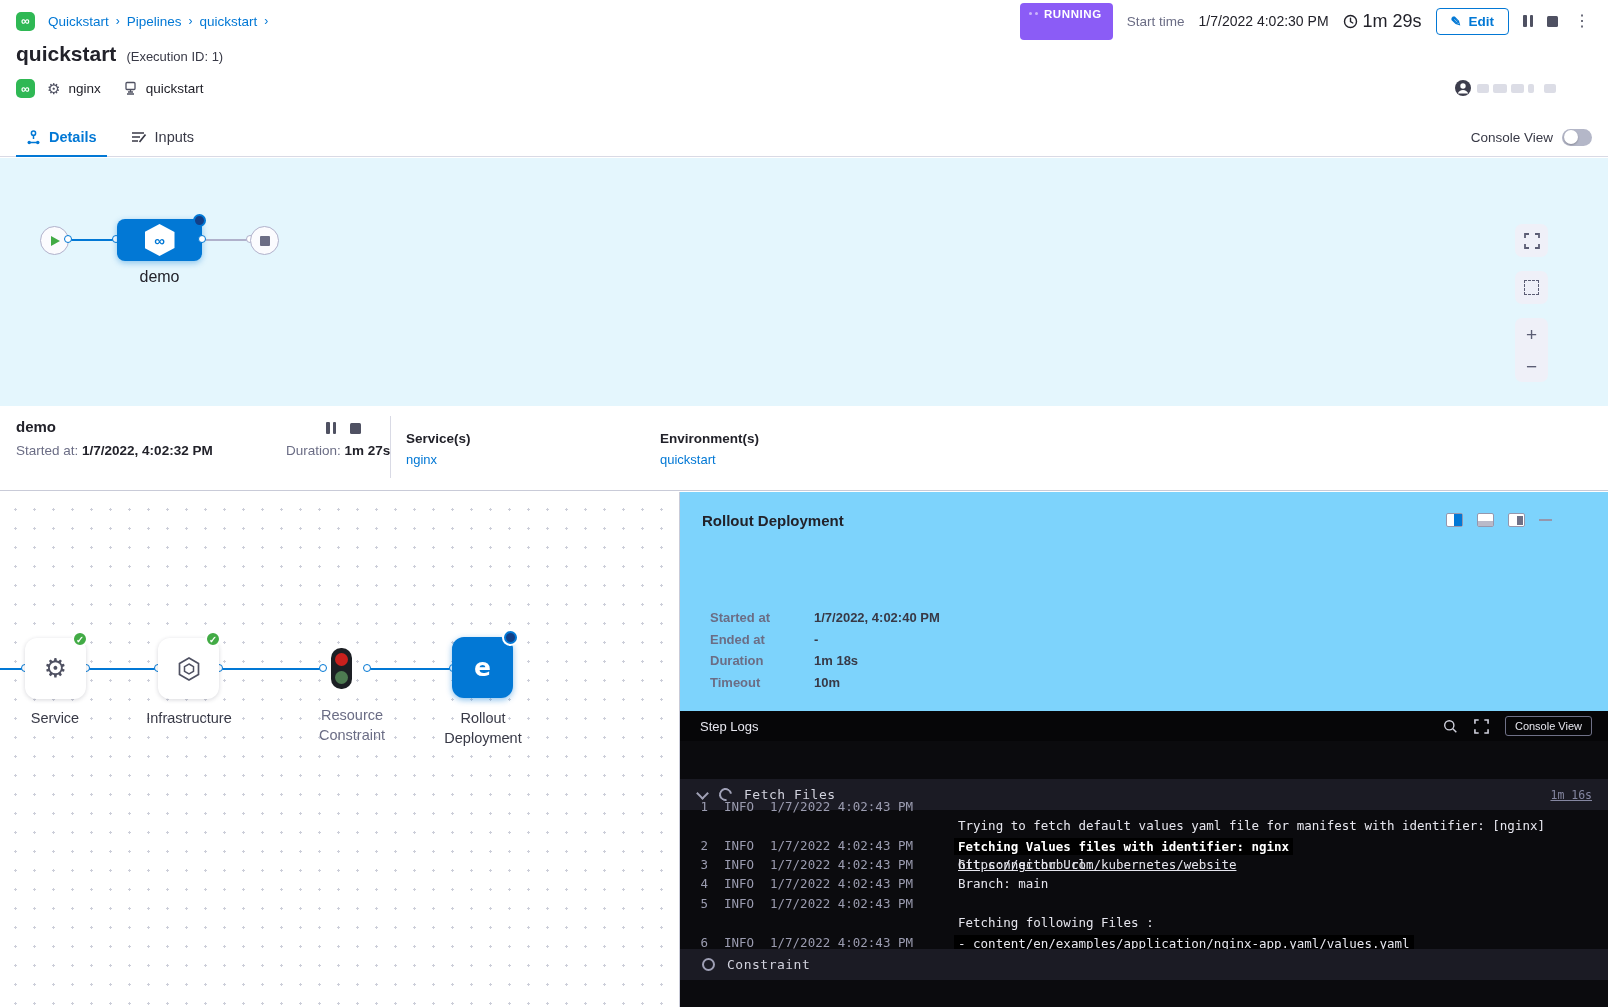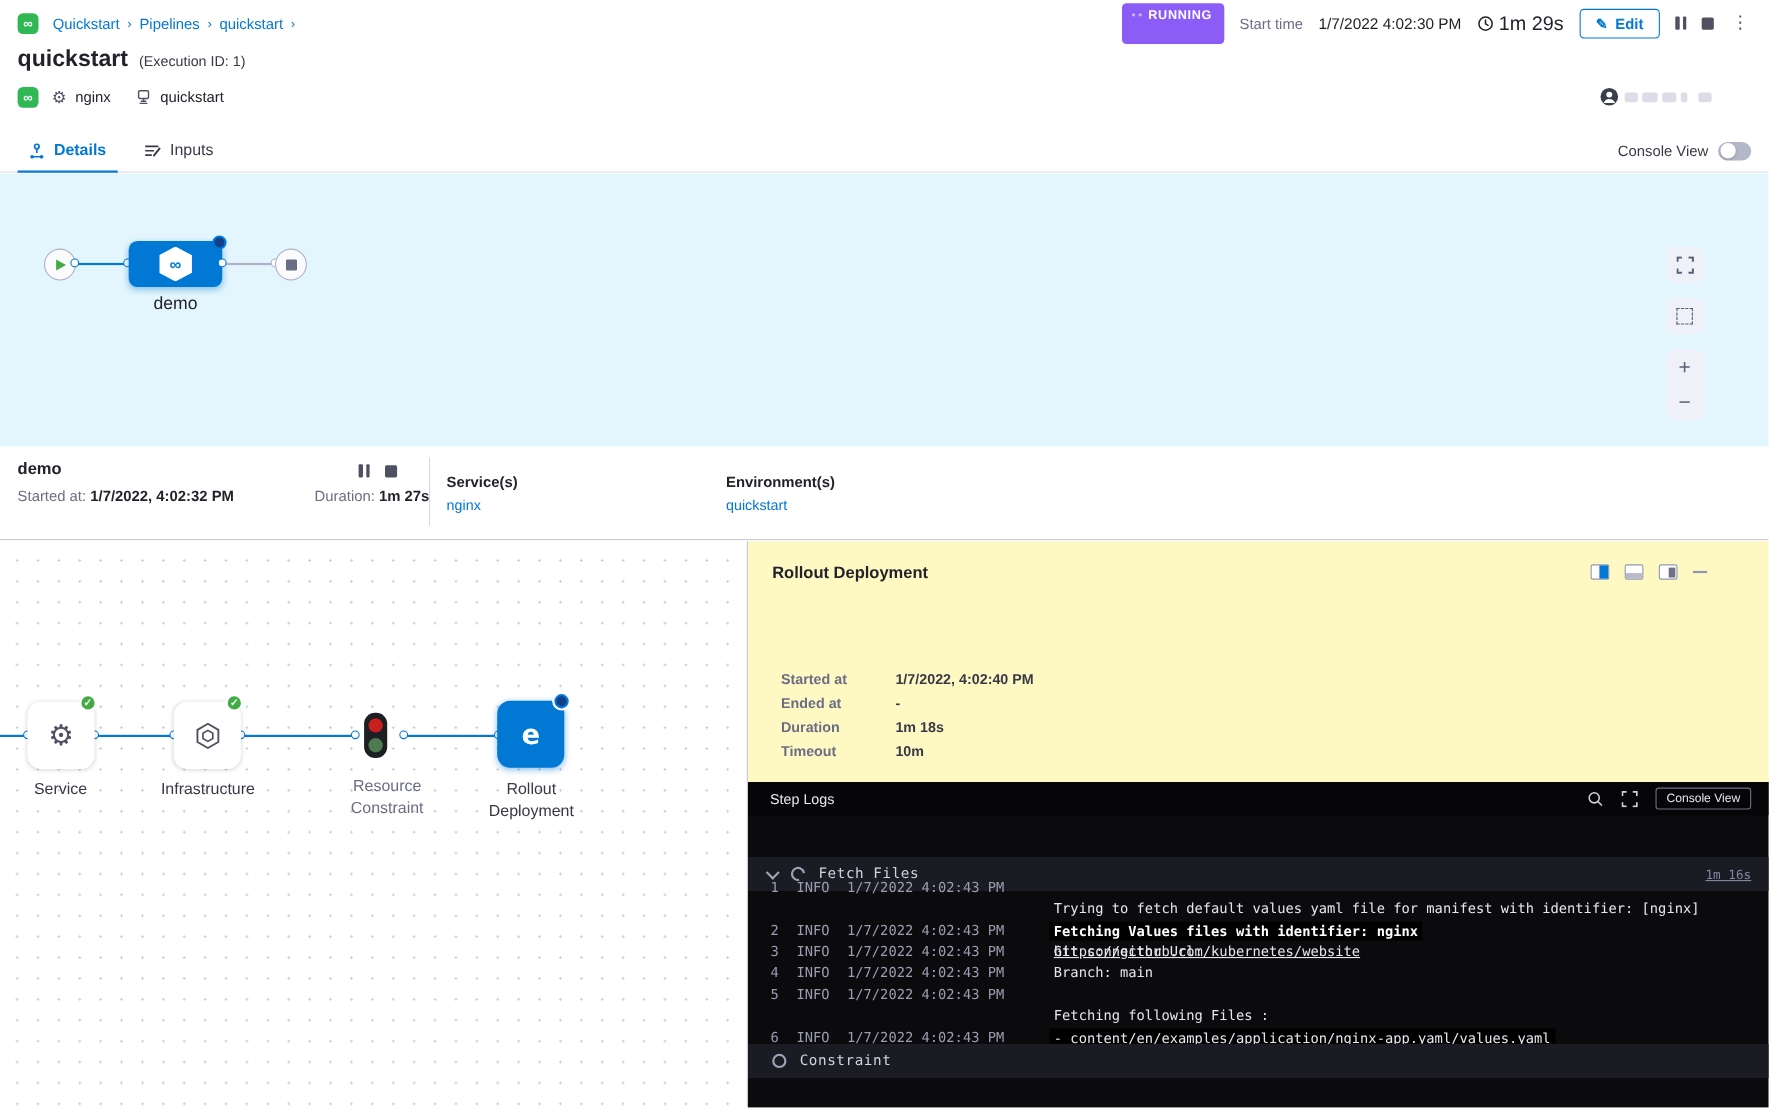--- a/index.html
+++ b/index.html
@@ -86,21 +86,21 @@
   .step-card.blue { background:#0278d5; box-shadow:0 2px 6px rgba(2,120,213,.45); }
   .check-badge { position:absolute; width:16px; height:16px; border-radius:50%; background:#42ab45; border:2px solid #fff; color:#fff; font-size:9.5px; font-weight:700; display:flex; align-items:center; justify-content:center; }
   .node-label { position:absolute; font-size:14.5px; color:#383946; text-align:center; line-height:20px; }
   .node-label.dim { color:#6b6d85; }
   .traffic { position:absolute; width:21px; height:41px; background:#1c1f24; border-radius:10px; display:flex; flex-direction:column; align-items:center; justify-content:space-evenly; cursor:pointer; }
   .traffic .red { width:13px; height:13px; border-radius:50%; background:#c9201d; }
   .traffic .grn { width:13px; height:13px; border-radius:50%; background:#4d7a51; }
   .rollout-e { color:#fff; font-size:25px; font-weight:700; font-family:"DejaVu Sans", sans-serif; }
 
   
-  .right-panel { position:absolute; left:679px; right:0; top:0; bottom:0; background:#fef9c3; border-left:1px solid #c9cbd8; }
+  .right-panel { position:absolute; left:679px; right:0; top:0; bottom:0; background:#7dd3fc; border-left:1px solid #c9cbd8; }
   .rp-title { position:absolute; left:22px; top:20px; font-size:15px; font-weight:700; }
   .rp-icons { position:absolute; right:56px; top:21px; display:flex; align-items:center; gap:14px; }
   .li-box { width:17px; height:14px; border:1px solid #9597ad; border-radius:2px; position:relative; background:#fff; cursor:pointer; }
   .li-box .fill-r { position:absolute; right:0; top:0; bottom:0; width:8px; background:#0278d5; }
   .li-box .fill-b { position:absolute; left:0; right:0; bottom:0; height:5px; background:#b9bac9; }
   .li-box .fill-rd { position:absolute; right:1.5px; top:1.5px; bottom:1.5px; width:6px; background:#6f7187; }
   .li-minus { width:13px; height:2.5px; background:#9597ad; cursor:pointer; }
   .rp-tabs { position:absolute; left:0; right:0; top:62px; height:34px; border-bottom:1px solid #d9dae5; display:flex; padding:0 24px; }
   .rp-tab { font-size:14px; color:#383946; padding:6px 12px 0 0; margin-right:18px; position:relative; cursor:pointer; }
   .rp-tab.active { font-weight:700; color:#22222a; }

